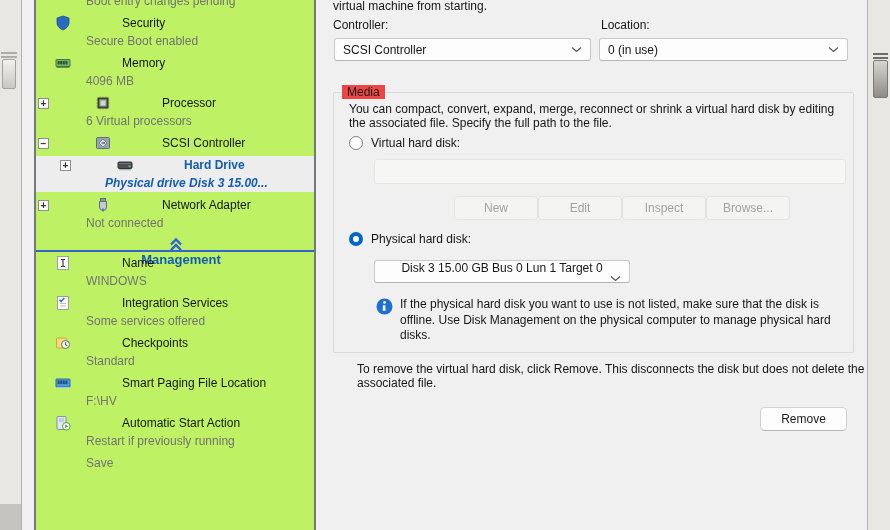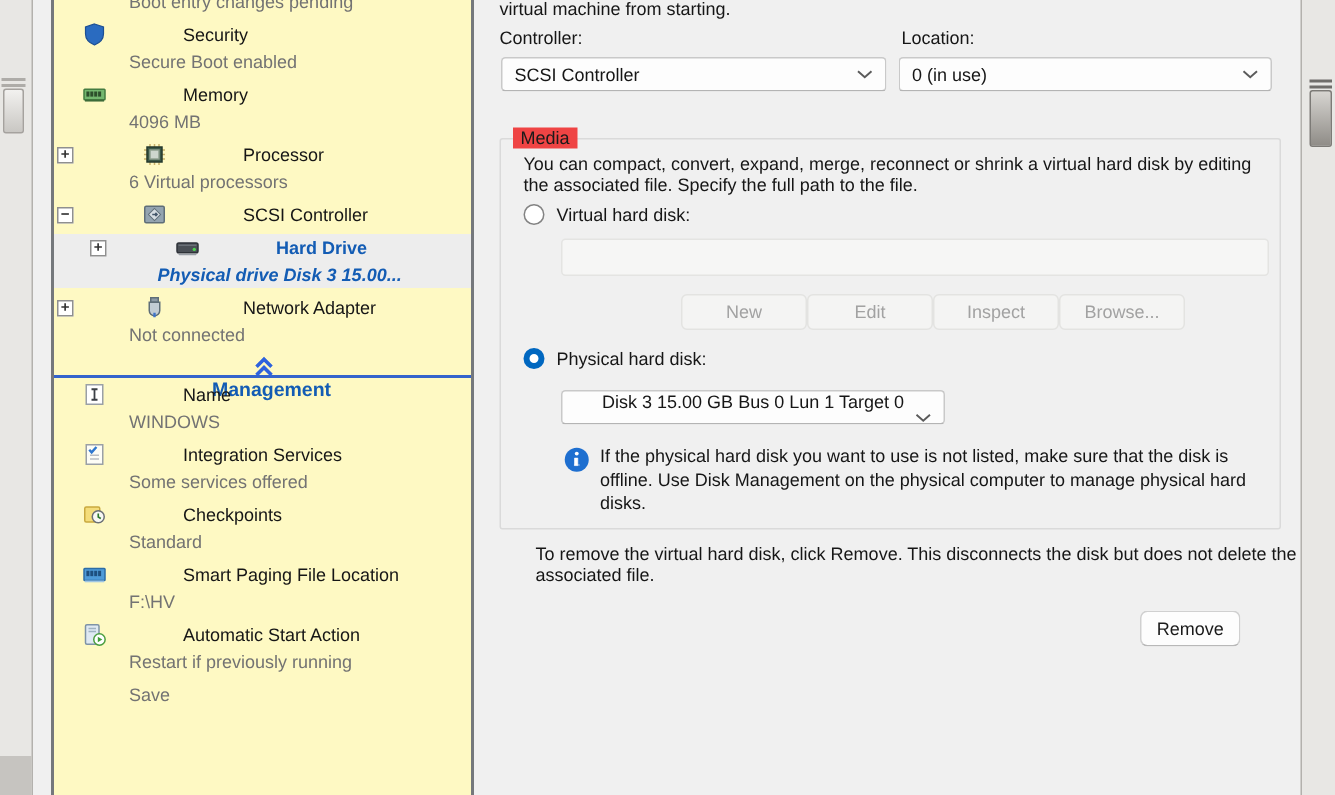--- a/index.html
+++ b/index.html
@@ -25,21 +25,21 @@
   .edge-strip.right .strip-ridge { left:5px; right:2px; background:#6f6d6a; }
   .edge-strip.right .strip-thumb {
     left:5px; right:2px;
     background:linear-gradient(#d7d5d1,#8f8c87); border-color:#7c7a76;
   }
   .strip-foot { position:absolute; left:0; right:0; bottom:0; height:26px; background:#c6c4c0; }
 
   
   .sidebar {
     position:absolute; left:34px; top:0; width:282px; height:530px;
-    background:#fef9c3;
+    background:#bef264;
     border-left:2px solid #75787c; border-right:2px solid #75787c;
     overflow:hidden;
   }
   .tree { position:absolute; top:-8px; left:0; right:0; }
   .entry { margin-bottom:4px; }
   .trow { height:18px; display:flex; align-items:center; white-space:nowrap;gap:40px; }
   .tsub { height:18px; display:flex; align-items:center; color:#737373; white-space:nowrap; overflow:hidden; }
   .pl-top  { padding-left:19px; }   
   .pl-exp  { padding-left:2px;  }   
   .pl-sub  { padding-left:50px; }   
@@ -94,21 +94,21 @@
     width:84px; height:24px; border-radius:4px;
     display:flex; align-items:center; justify-content:center;
   }
   .btn.disabled { background:#f4f4f3; border:1px solid #e3e3e1; color:#a2a2a2; }
   .disk-combo { left:40px; top:167px; width:256px;flex-direction:column; }
   .info-row { position:absolute; left:42px; top:204px; }
   .info-icon { position:absolute; left:0; top:1px; width:17px; height:17px; }
   .info-text { position:absolute; left:24px; top:0; width:450px; line-height:15.5px; }
   .remove-note { position:absolute; left:11px; top:362px; width:530px; line-height:14px;margin-left:24px; }
   .remove-btn {
-    position:absolute; left:438px; top:407px; width:67px; height:24px;
+    position:absolute; left:438px; top:407px; width:87px; height:24px;
     background:#fdfdfd; border:1px solid #d0d0d0; border-bottom-color:#b8b8b8;
     border-radius:5px; display:flex; align-items:center; justify-content:center;
     color:#1a1a1a;
     text-align:right;
   }
 </style>
 </head>
 <body>
 
 <div class="edge-strip left">

